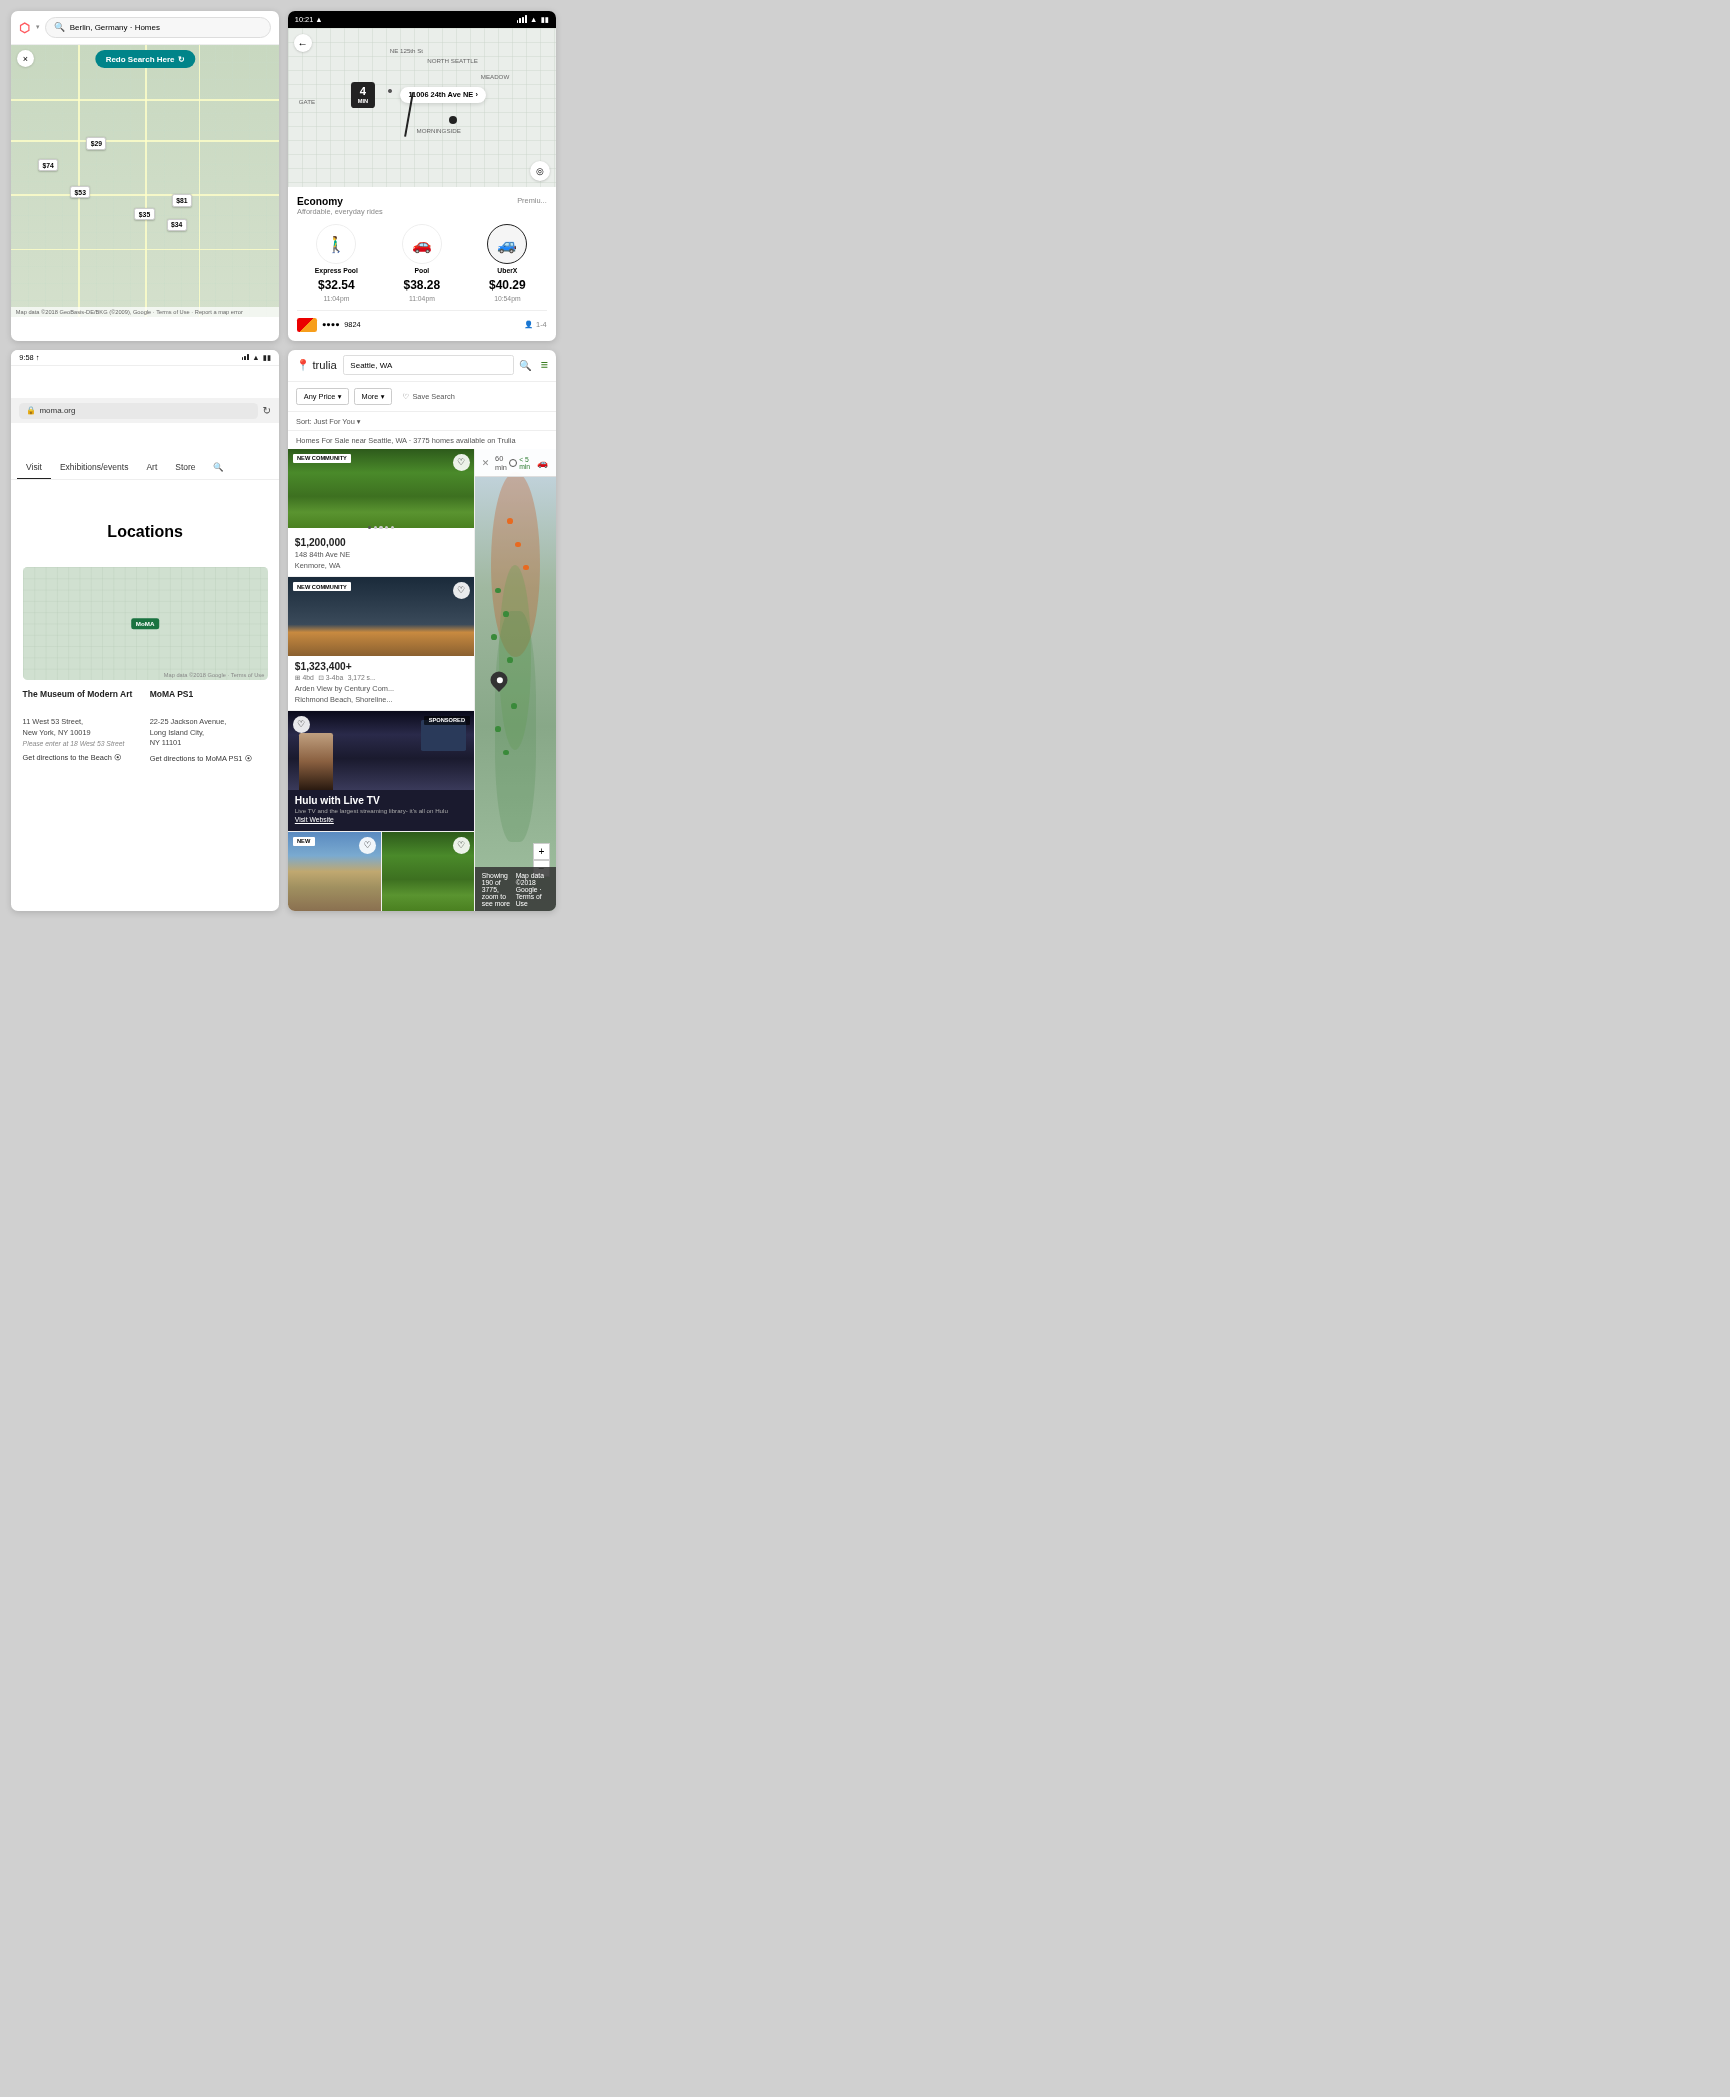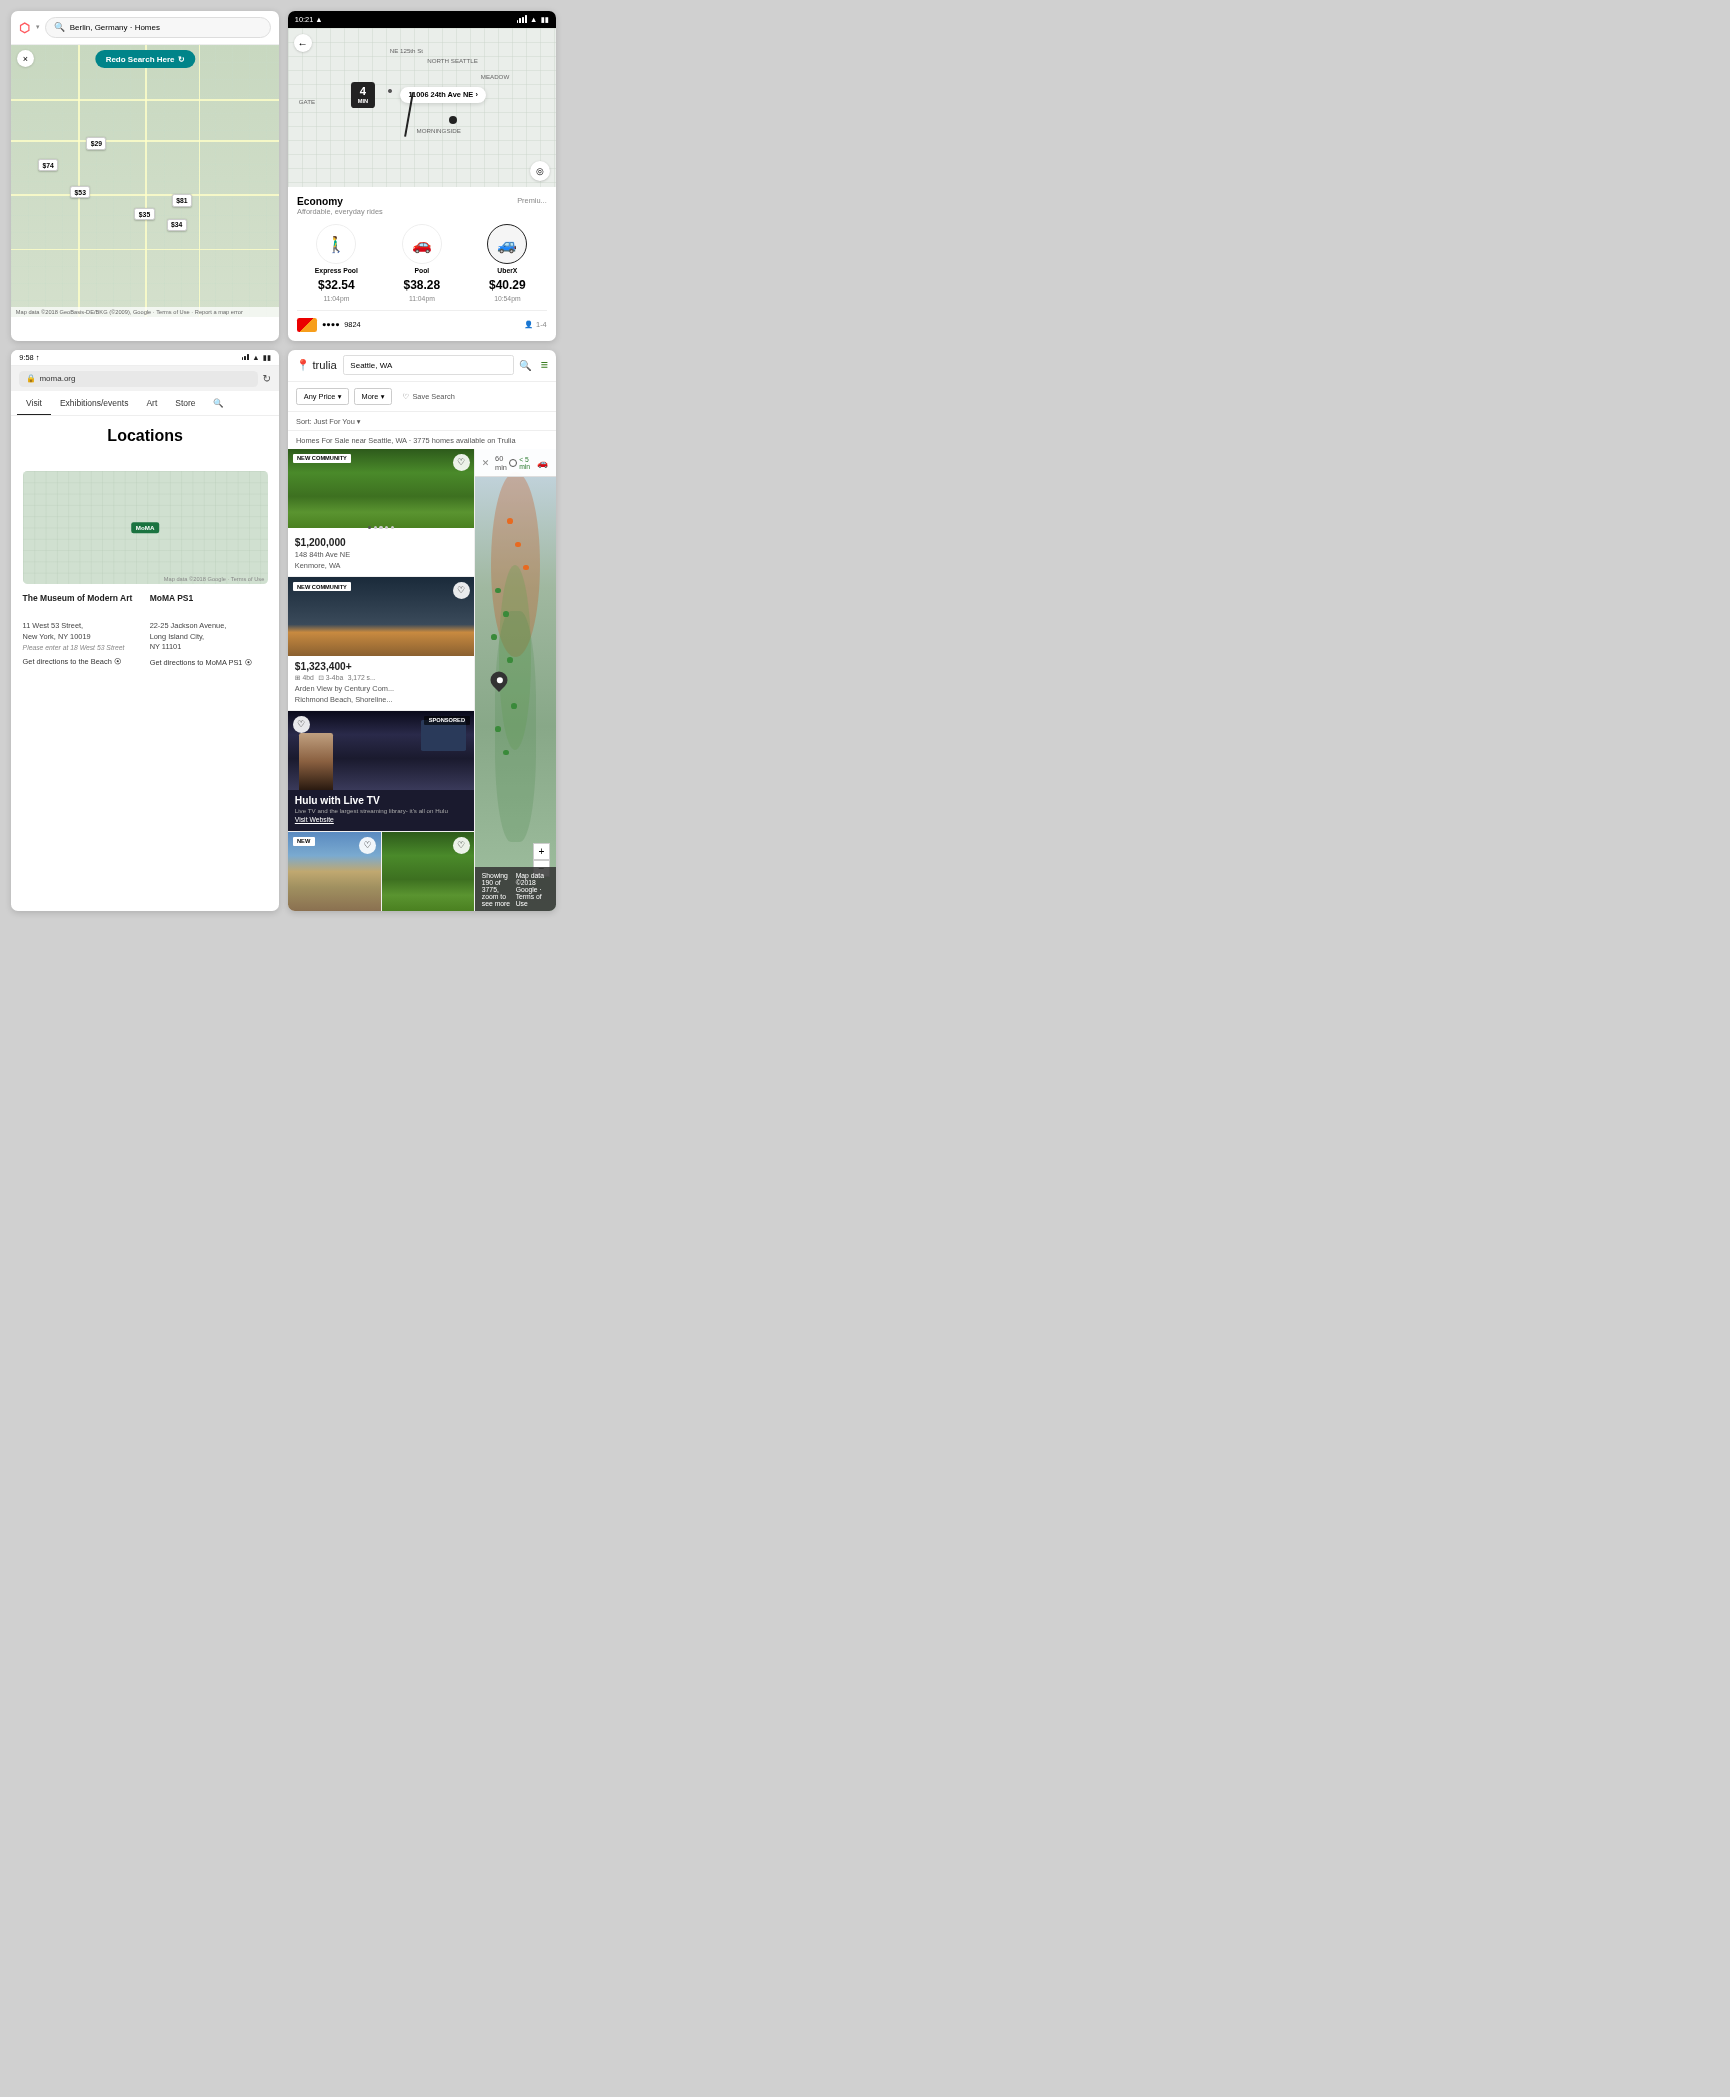--- a/index.html
+++ b/index.html
@@ -386,20 +386,21 @@
       font-size: 7.4px;
       color: #888;
     }
 
     
     .moma-panel {
       grid-column: 1;
       grid-row: 2;
       display: flex;
       flex-direction: column;
+      gap: 32px;
     }
     .moma-status-bar {
       background: #fff;
       padding: 3.4px 8px;
       font-size: 7.4px;
       display: flex;
       justify-content: space-between;
       align-items: center;
       border-bottom: 0.6px solid #eee;
     }

